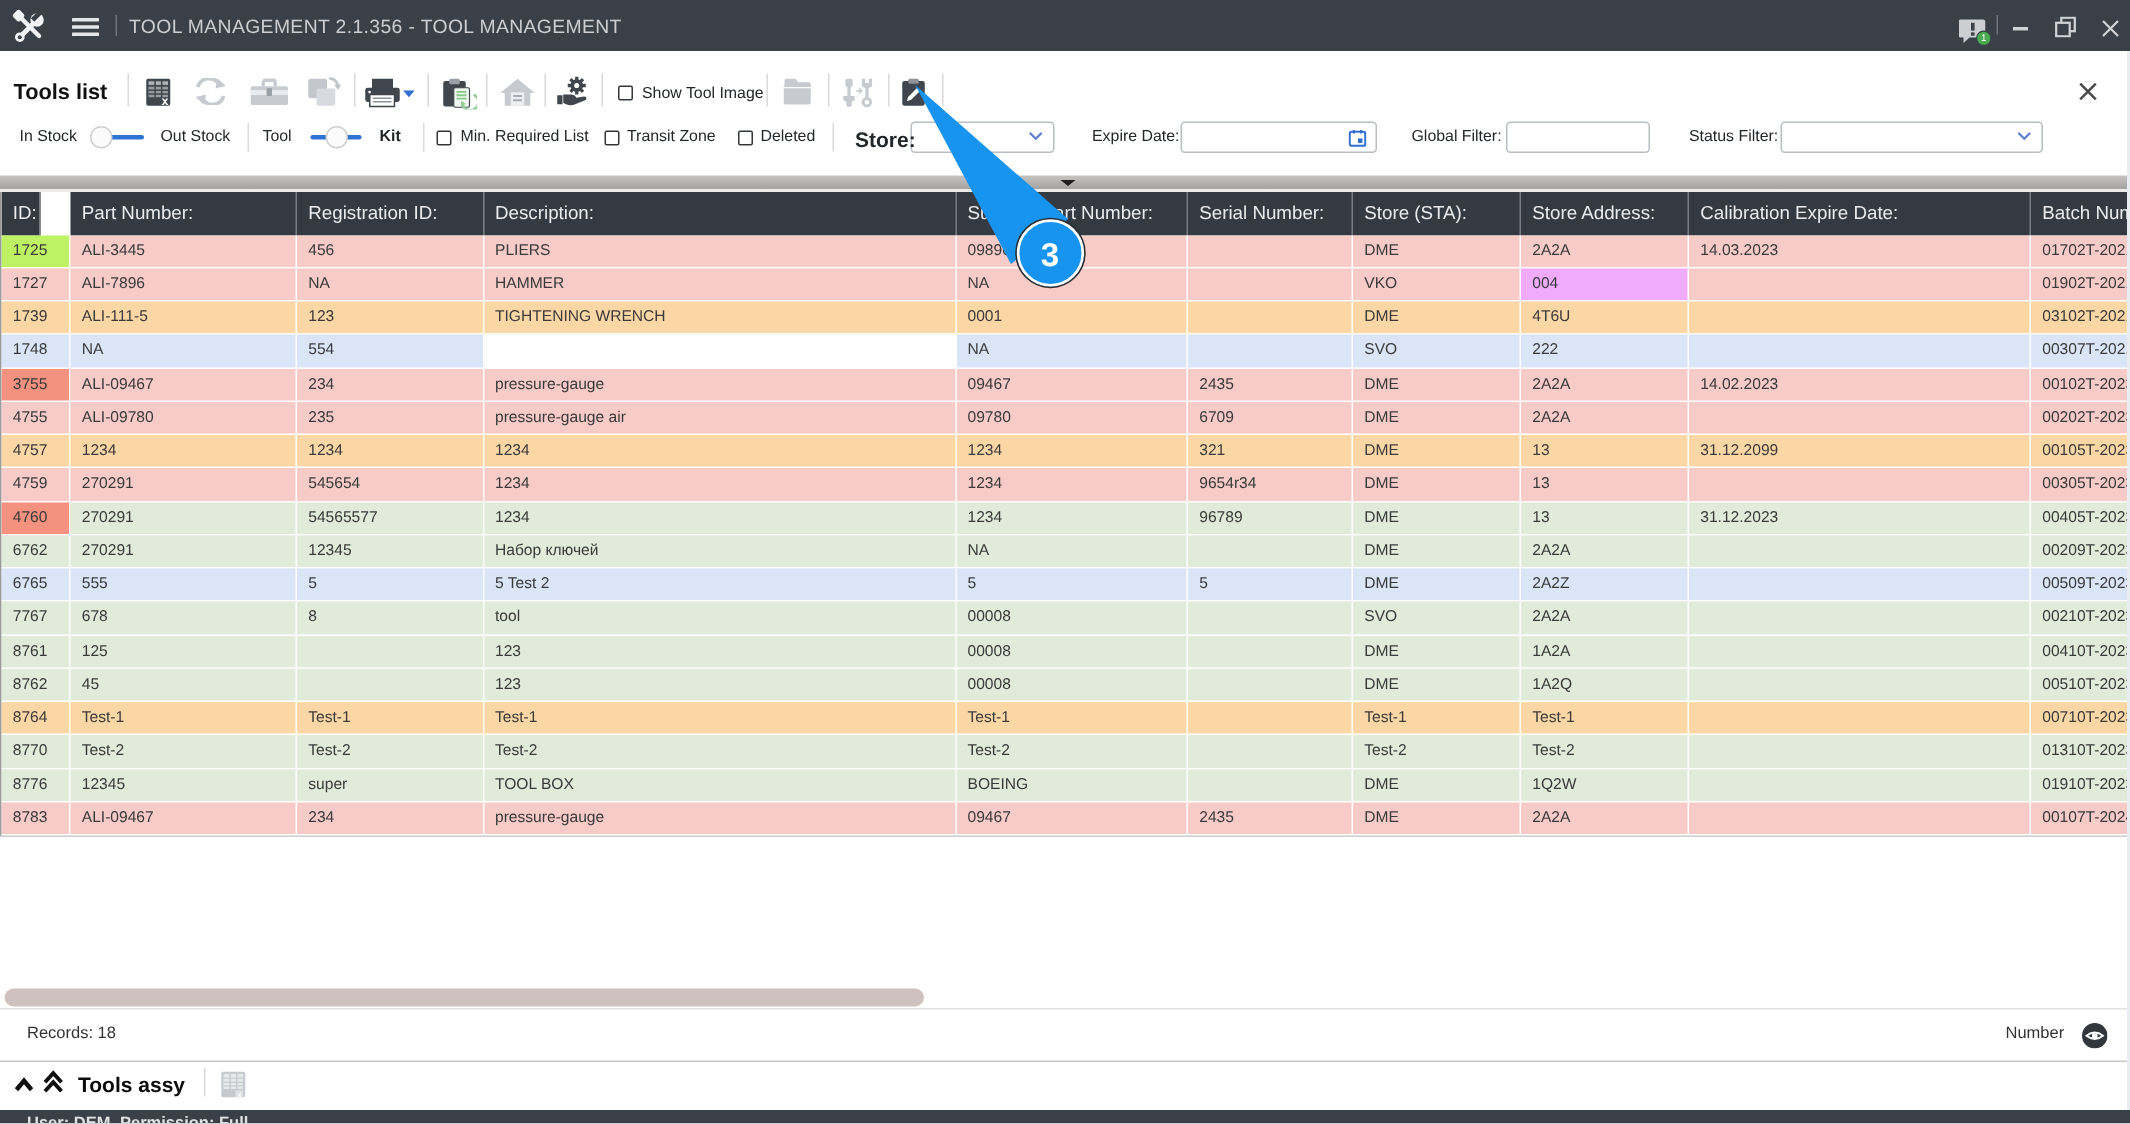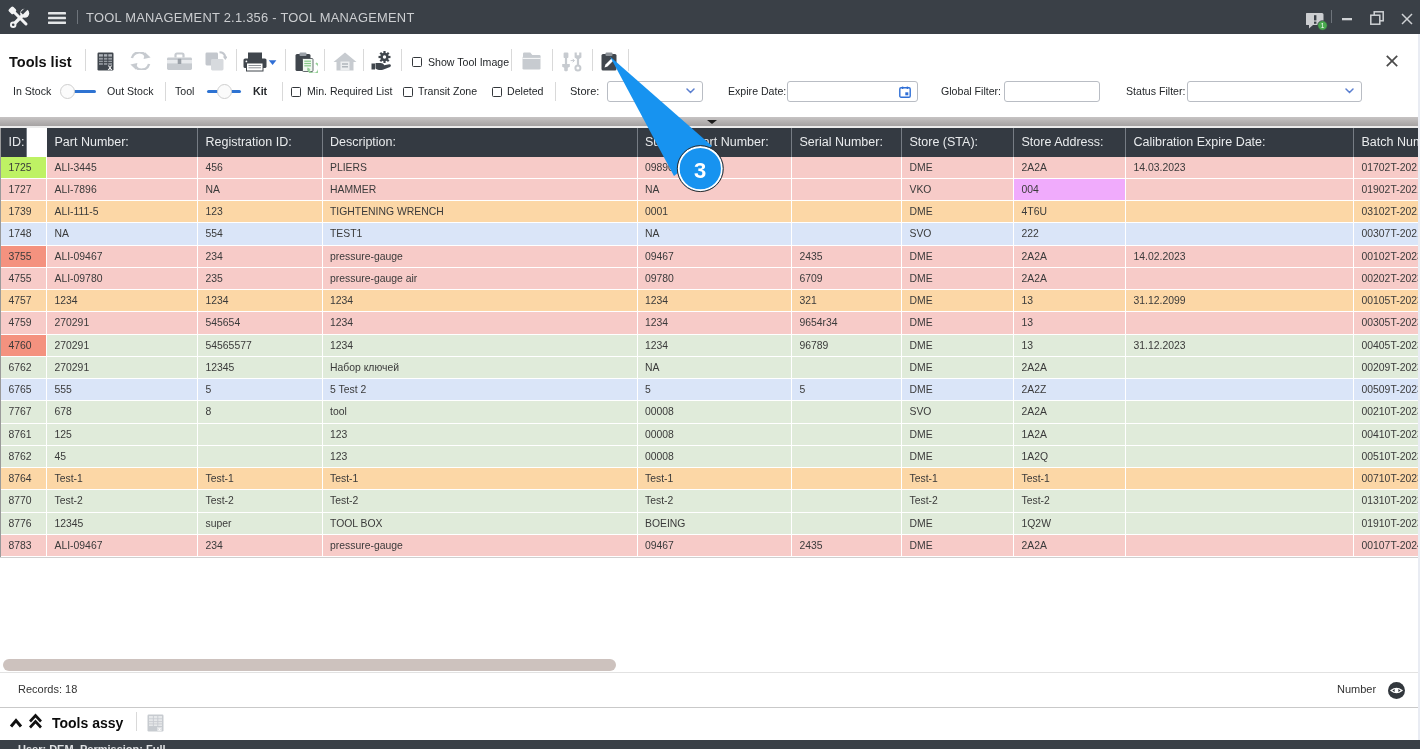--- a/index.html
+++ b/index.html
@@ -216,21 +216,21 @@
 <svg style="position:absolute;left:1345px;top:88px" width="10" height="7" viewBox="0 0 10 7">
     <path d="M1 1 l3.5 3.5 3.5 -3.5" fill="none" stroke="#5b7fd0" stroke-width="1.5" stroke-linecap="round"></path>
   </svg>
 <div style="position:absolute;left:13px;top:85px;font-size:10.6px;color:#24272a;white-space:nowrap;font-weight:normal">In Stock</div>
 <div style="position:absolute;left:107px;top:85px;font-size:10.6px;color:#24272a;white-space:nowrap;font-weight:normal">Out Stock</div>
 <div style="position:absolute;left:175px;top:85px;font-size:10.6px;color:#24272a;white-space:nowrap;font-weight:normal">Tool</div>
 <div style="position:absolute;left:253px;top:85px;font-size:10.6px;color:#24272a;white-space:nowrap;font-weight:bold">Kit</div>
 <div style="position:absolute;left:307px;top:85px;font-size:10.6px;color:#24272a;white-space:nowrap;font-weight:normal">Min. Required List</div>
 <div style="position:absolute;left:418px;top:85px;font-size:10.6px;color:#24272a;white-space:nowrap;font-weight:normal">Transit Zone</div>
 <div style="position:absolute;left:507px;top:85px;font-size:10.6px;color:#24272a;white-space:nowrap;font-weight:normal">Deleted</div>
-<div style="position:absolute;left:570px;top:85px;font-size:11px;color:#24272a;white-space:nowrap;font-weight:normal">Store:</div>
+<div style="position:absolute;left:570px;top:85px;font-size:14px;color:#24272a;white-space:nowrap;font-weight:bold">Store:</div>
 <div style="position:absolute;left:728px;top:85px;font-size:10.6px;color:#24272a;white-space:nowrap;font-weight:normal">Expire Date:</div>
 <div style="position:absolute;left:941px;top:85px;font-size:10.6px;color:#24272a;white-space:nowrap;font-weight:normal">Global Filter:</div>
 <div style="position:absolute;left:1126px;top:85px;font-size:10.6px;color:#24272a;white-space:nowrap;font-weight:normal">Status Filter:</div>
 <div id="band"></div>
 <div id="bandgap"></div>
 <div id="tri"></div>
 <div id="grid">
   <div class="hc" style="left:0px;width:26px">ID:</div>
     <div class="hc" style="left:46px;width:151px">Part Number:</div>
     <div class="hc" style="left:197px;width:124.5px">Registration ID:</div>
@@ -275,21 +275,20 @@
         <div class="c" style="left:791px;width:110px;background:#fcd7a6"></div>
         <div class="c" style="left:901px;width:112px;background:#fcd7a6">DME</div>
         <div class="c" style="left:1013px;width:112px;background:#fcd7a6">4T6U</div>
         <div class="c" style="left:1125px;width:228px;background:#fcd7a6"></div>
         <div class="c" style="left:1353px;width:113px;background:#fcd7a6">03102T-2021</div>
       </div>
       <div class="r" style="top:66.75px">
         <div class="c" style="left:0px;width:46px;background:#dae5f8">1748</div>
         <div class="c" style="left:46px;width:151px;background:#dae5f8">NA</div>
         <div class="c" style="left:197px;width:124.5px;background:#dae5f8">554</div>
-        <div class="c" style="left:321.5px;width:315.0px;background:#dae5f8">TEST1</div>
         <div class="c" style="left:636.5px;width:154.5px;background:#dae5f8">NA</div>
         <div class="c" style="left:791px;width:110px;background:#dae5f8"></div>
         <div class="c" style="left:901px;width:112px;background:#dae5f8">SVO</div>
         <div class="c" style="left:1013px;width:112px;background:#dae5f8">222</div>
         <div class="c" style="left:1125px;width:228px;background:#dae5f8"></div>
         <div class="c" style="left:1353px;width:113px;background:#dae5f8">00307T-2021</div>
       </div>
       <div class="r" style="top:89.0px">
         <div class="c" style="left:0px;width:46px;background:#f4927f">3755</div>
         <div class="c" style="left:46px;width:151px;background:#f7cbc8">ALI-09467</div>

